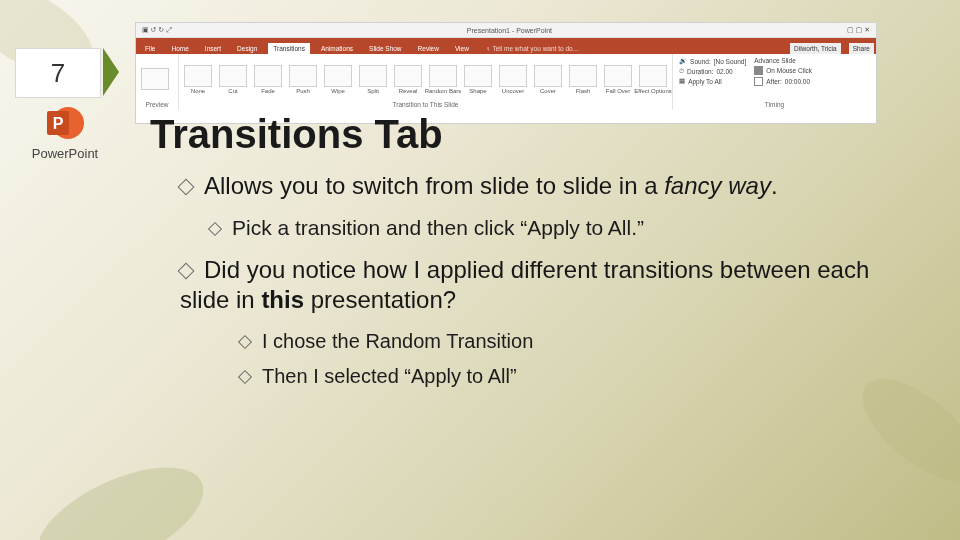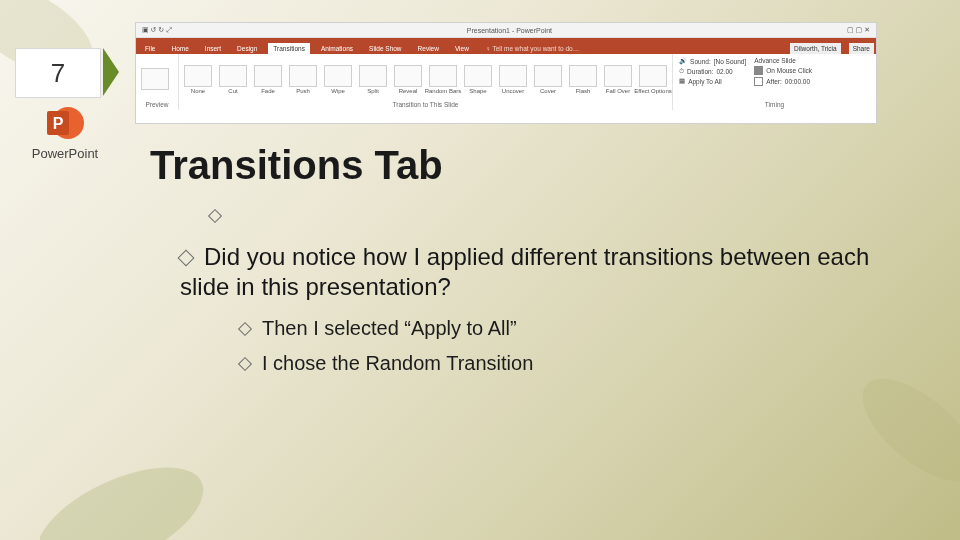--- a/index.html
+++ b/index.html
@@ -31,30 +31,30 @@
   .ribbon .thumb .box{width:26px;height:20px;border:1px solid #cfcfcf;background:#fafafa;position:relative}
   .ribbon .thumb .lbl{font-size:6px;color:#555;white-space:nowrap}
   .ribbon .caption{text-align:center;font-size:6.5px;color:#666}
   .ribbon .timing{flex:1;display:flex;flex-direction:column;padding:3px 6px 2px;font-size:6.5px;color:#444}
   .ribbon .timing .rows{flex:1;display:flex;gap:8px}
   .ribbon .timing .col{display:flex;flex-direction:column;gap:2px}
   .ribbon .timing .col div{display:flex;align-items:center;gap:3px}
   .ribbon .timing .cb{width:7px;height:7px;border:1px solid #888;display:inline-block}
   .ribbon .timing .cb.on{background:#888}
   
-  .content{position:absolute;left:150px;top:143px;right:40px}
+  .content{position:absolute;left:150px;top:112px;right:40px}
   .content h1{margin:0 0 14px 0;font-size:40px;font-weight:700;color:#1a1a1a}
   .content ul{list-style:none;margin:0;padding:0}
   .content .b1{margin:0 0 14px 30px;font-size:24px;color:#171717;line-height:1.25}
   .content .b2{margin:0 0 14px 60px;font-size:21px;color:#1c1c1c;line-height:1.25}
   .content .b3{margin:0 0 10px 90px;font-size:20px;color:#1c1c1c;line-height:1.25}
   .dia{display:inline-block;width:10px;height:10px;border:1.5px solid #6b6b6b;transform:rotate(45deg);margin-right:12px;vertical-align:1px;position:relative}
   .dia.sm{width:8px;height:8px}
   em.fancy{font-style:italic}
-  strong.this{font-weight:400}
+  strong.this{font-weight:700}
 </style>
 </head>
 <body>
 
 <div class="slide">
 
   <div class="leaf" style="left:-30px;top:-30px">
     <svg width="200" height="200">
         <ellipse cx="60" cy="60" rx="70" ry="35" transform="rotate(30 60 60)" fill="#b6b47a"></ellipse>
       </svg>
@@ -211,20 +211,21 @@
           </div>
         </div>
         <div class="caption">Timing</div>
       </div>
     </div>
   </div>
 
   <div class="content">
     <h1>Transitions Tab</h1>
     <ul>
-      <li class="b2"><span class="dia sm"></span></li>
+      <li class="b1"><span class="dia"></span><span>Allows you to switch from slide to slide in a </span><em class="fancy">fancy way</em><span>.</span></li>
+      <li class="b2"><span class="dia sm"></span><span>Pick a transition and then click “Apply to All.”</span></li>
       <li class="b1"><span class="dia"></span><span>Did you notice how I applied different transitions between each slide in </span><strong class="this">this</strong><span> presentation?</span></li>
+      <li class="b3"><span class="dia sm"></span><span>I chose the Random Transition</span></li>
       <li class="b3"><span class="dia sm"></span><span>Then I selected “Apply to All”</span></li>
-      <li class="b3"><span class="dia sm"></span><span>I chose the Random Transition</span></li>
     </ul>
   </div>
 
 </div>
 
 </body></html>

